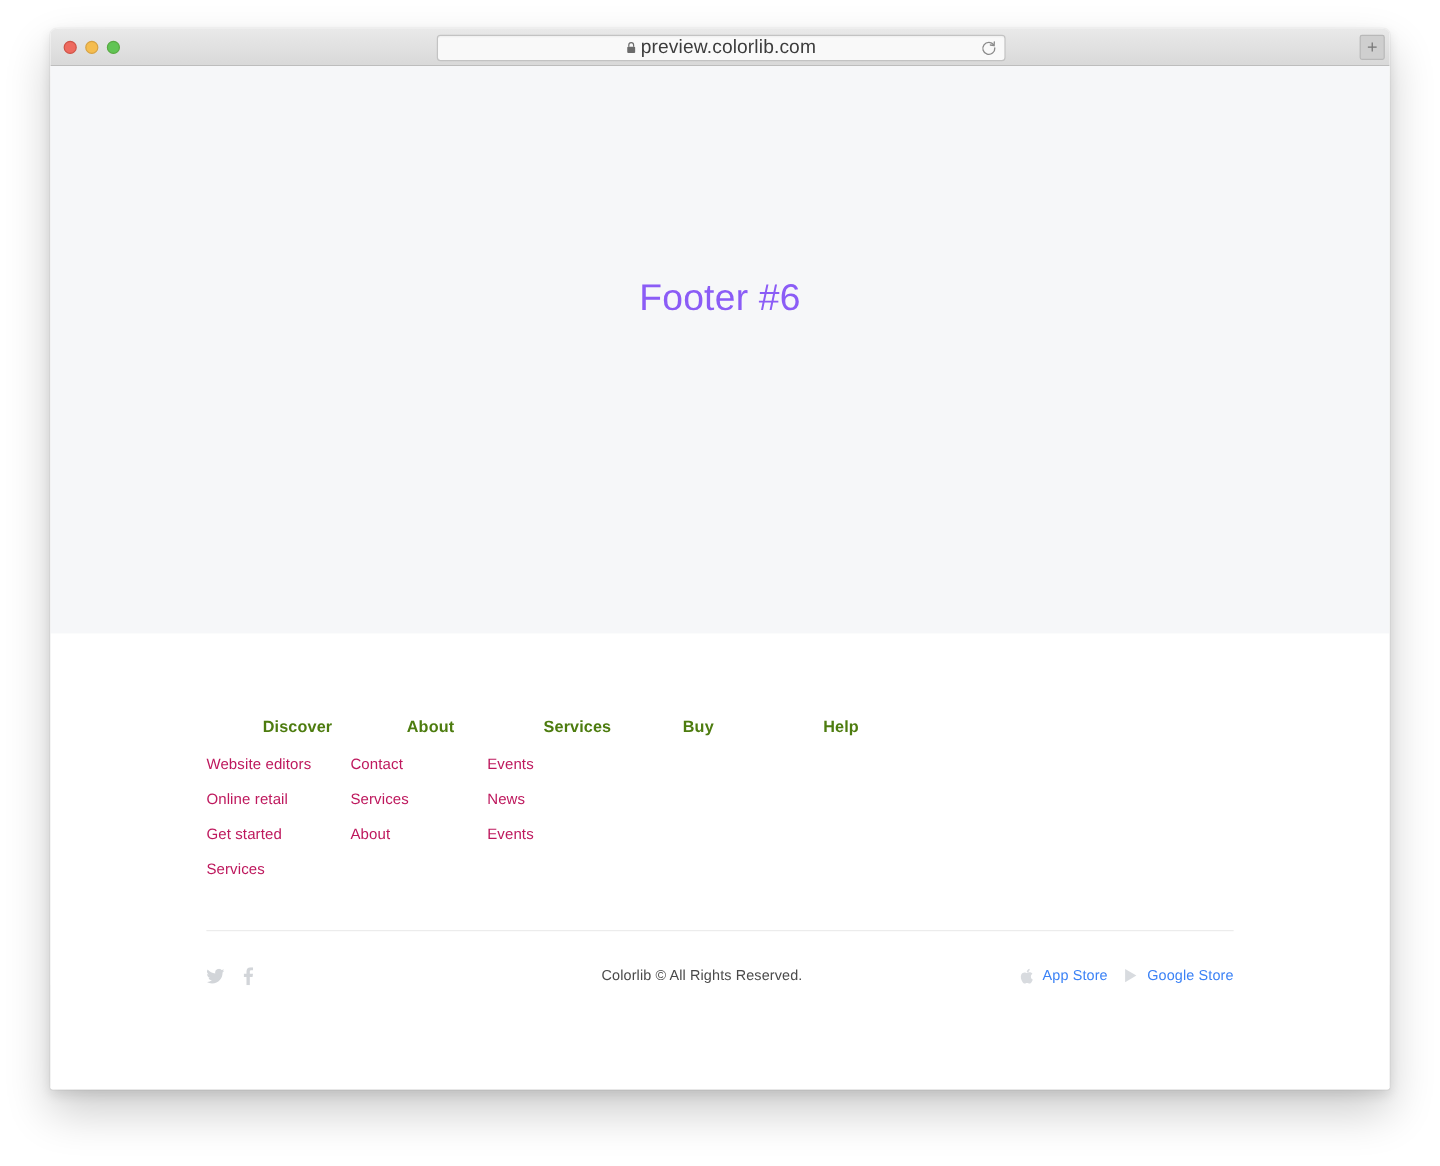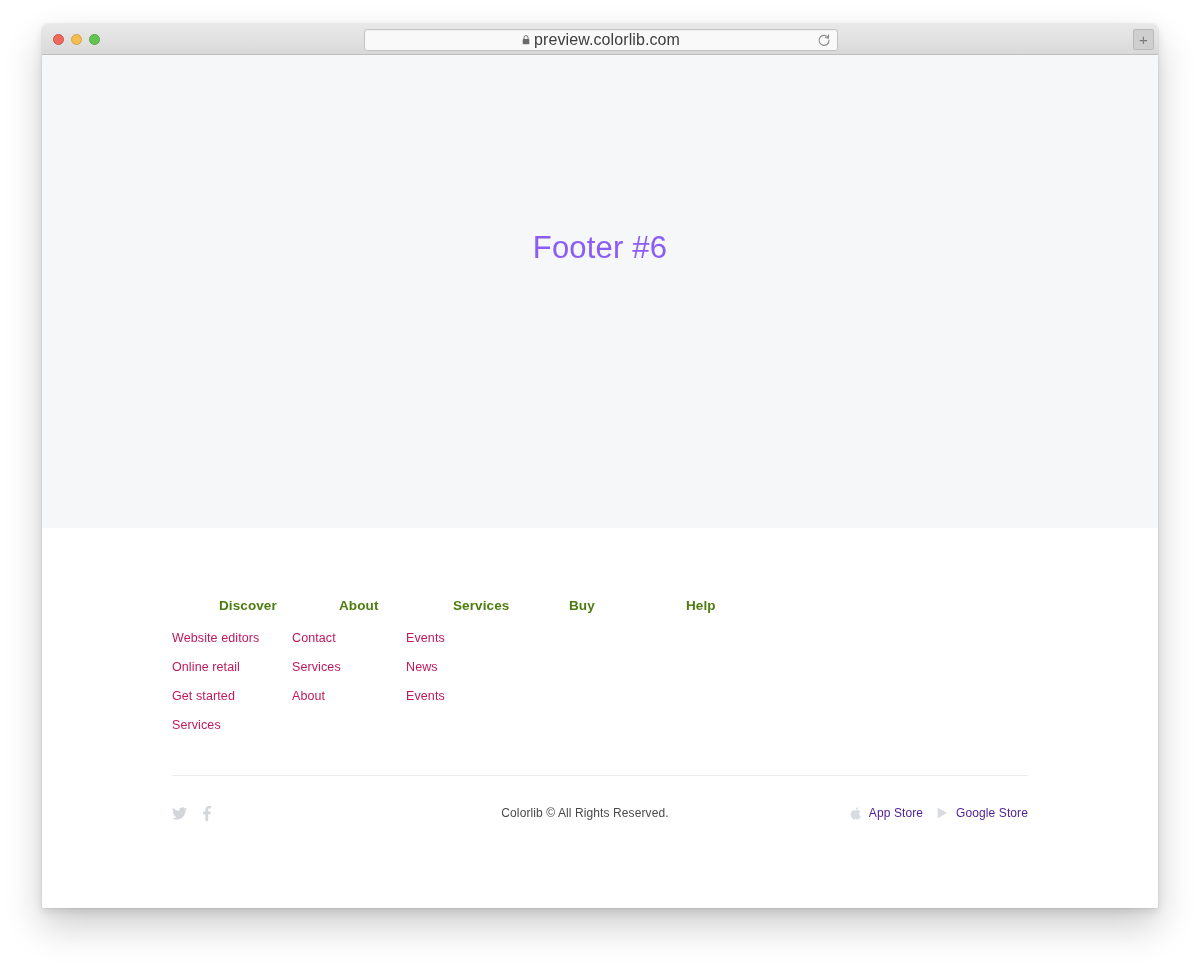--- a/index.html
+++ b/index.html
@@ -211,21 +211,21 @@
     width: 230px;
   }
   .store-link {
     display: flex;
     align-items: center;
     gap: 8px;
     text-decoration: none;
   }
   .store-label {
     font-size: 12px;
-    color: #4c1d95;
+    color: #3b82f6;
     letter-spacing: 0.1px;
     white-space: nowrap;
   }
   .store-icon { line-height: 0; display: block; }
 </style>
 </head>
 <body>
 
 <div class="browser-window">
 

